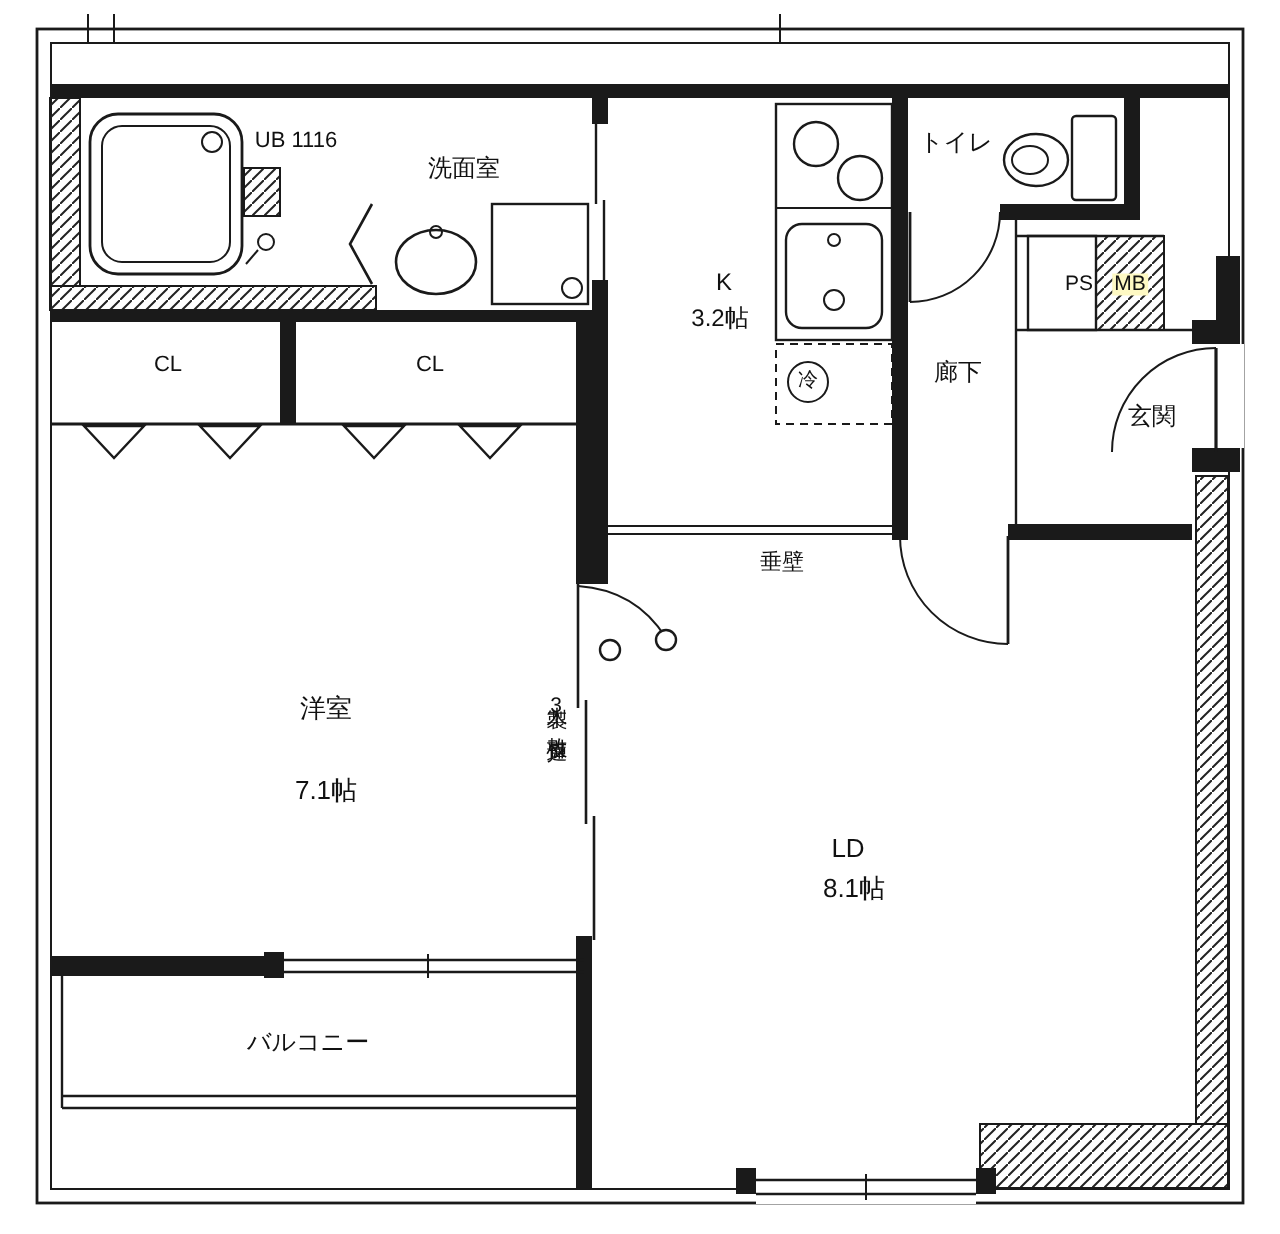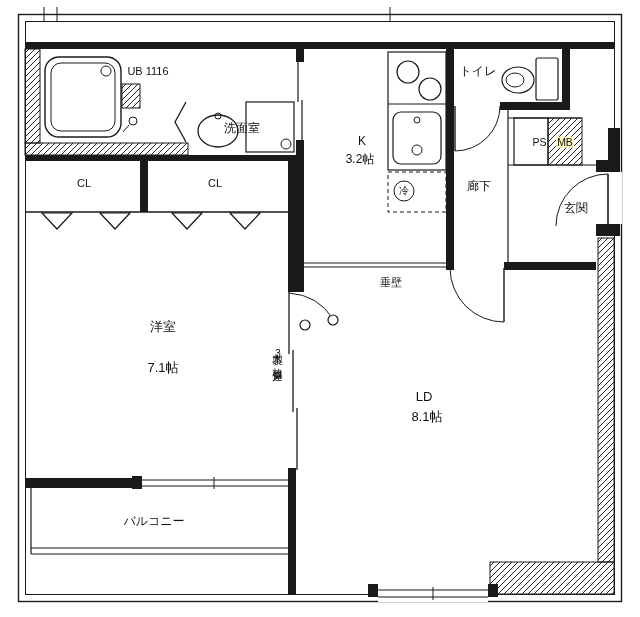--- a/index.html
+++ b/index.html
@@ -22,21 +22,21 @@
   .lbl-v {
     position:absolute;
     writing-mode:vertical-rl;
     text-orientation:upright;
     transform:translate(-50%,0);
     letter-spacing:1px;
     color:#111;
   }
   .chip { background:#fef9c3; padding:0 1px; }
   .fs10 { font-size:10px; } .fs105 { font-size:10.5px; }
-  .fs11 { font-size:11px; } .fs12 { font-size:12px; } .fs13 { font-size:13px; }
+  .fs11 { font-size:11px; } .fs12 { font-size:12px; } .fs13 { font-size:13px;margin-top:28px; }
 </style>
 </head>
 <body>
 
 <div class="stage">
 
   <svg width="640" height="617" viewBox="0 0 640 617">
     <defs>
       <pattern id="hatch" width="6" height="6" patternUnits="userSpaceOnUse">
         <path d="M0,6 L6,0" stroke="#222" stroke-width="1"></path>
@@ -170,21 +170,21 @@
       </g>
       <g>
         <path d="M289,293 Q318,295 333,319" stroke-width="1"></path>
         <circle cx="305" cy="325" r="5" fill="#ffffff" stroke-width="1.2"></circle>
         <circle cx="333" cy="320" r="5" fill="#ffffff" stroke-width="1.2"></circle>
       </g>
     </g>
   </svg>
 
   <div class="lbl fs11" style="left:148px; top:71px;">UB 1116</div>
-  <div class="lbl fs12" style="left:242px; top:84px;margin-top:44px;">洗面室</div>
+  <div class="lbl fs12" style="left:232px; top:84px;">洗面室</div>
   <div class="lbl fs12" style="left:362px; top:141px;">K</div>
   <div class="lbl fs12" style="left:360px; top:159px;">3.2帖</div>
   <div class="lbl fs12" style="left:478px; top:71px;">トイレ</div>
   <div class="lbl fs105" style="left:518px; top:142px;padding-left:43px;">PS</div>
   <div class="lbl fs105 chip" style="left:565px; top:142px;">MB</div>
   <div class="lbl fs12" style="left:479px; top:186px;">廊下</div>
   <div class="lbl fs12" style="left:540px; top:208px;margin-left:36px;">玄関</div>
   <div class="lbl fs11" style="left:84px;  top:183px;">CL</div>
   <div class="lbl fs11" style="left:215px; top:183px;">CL</div>
   <div class="lbl fs13" style="left:163px; top:326px;">洋室</div>

